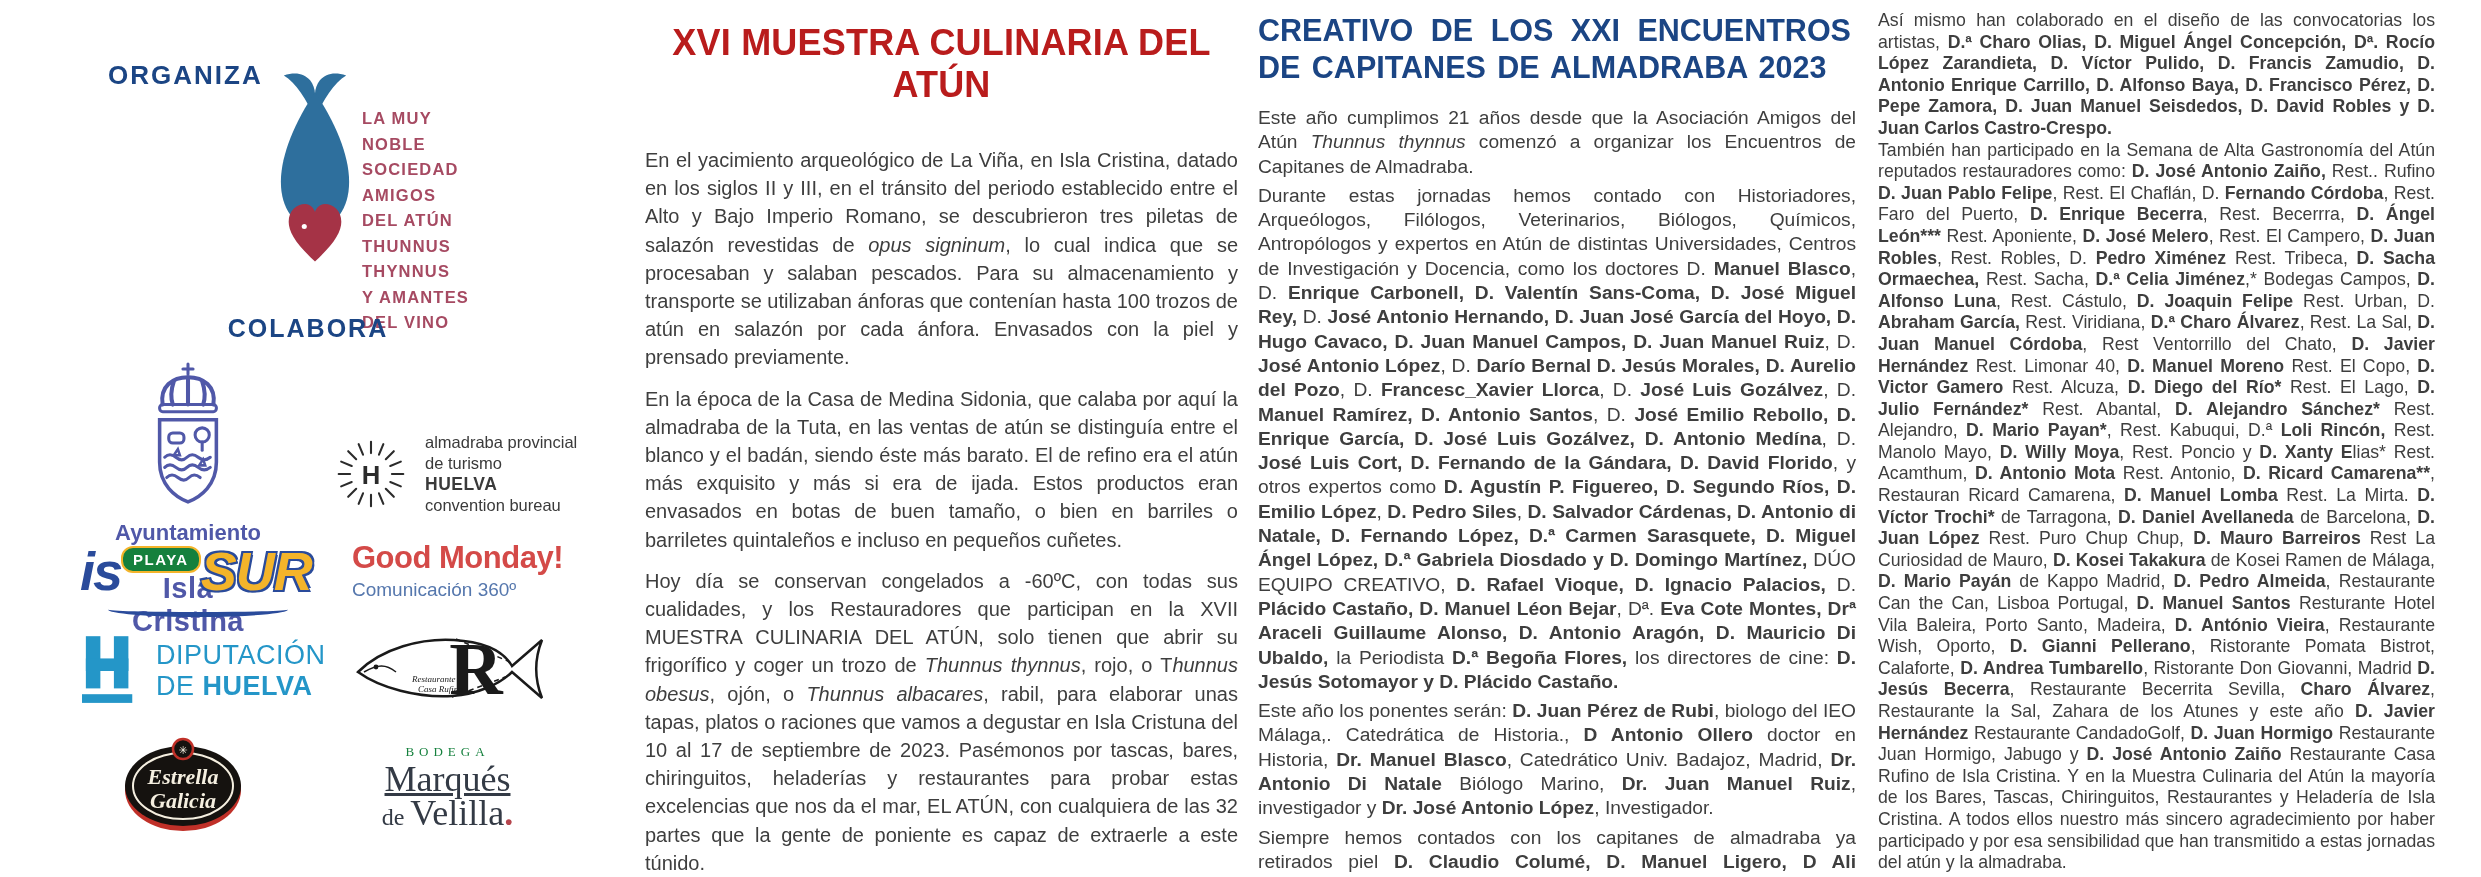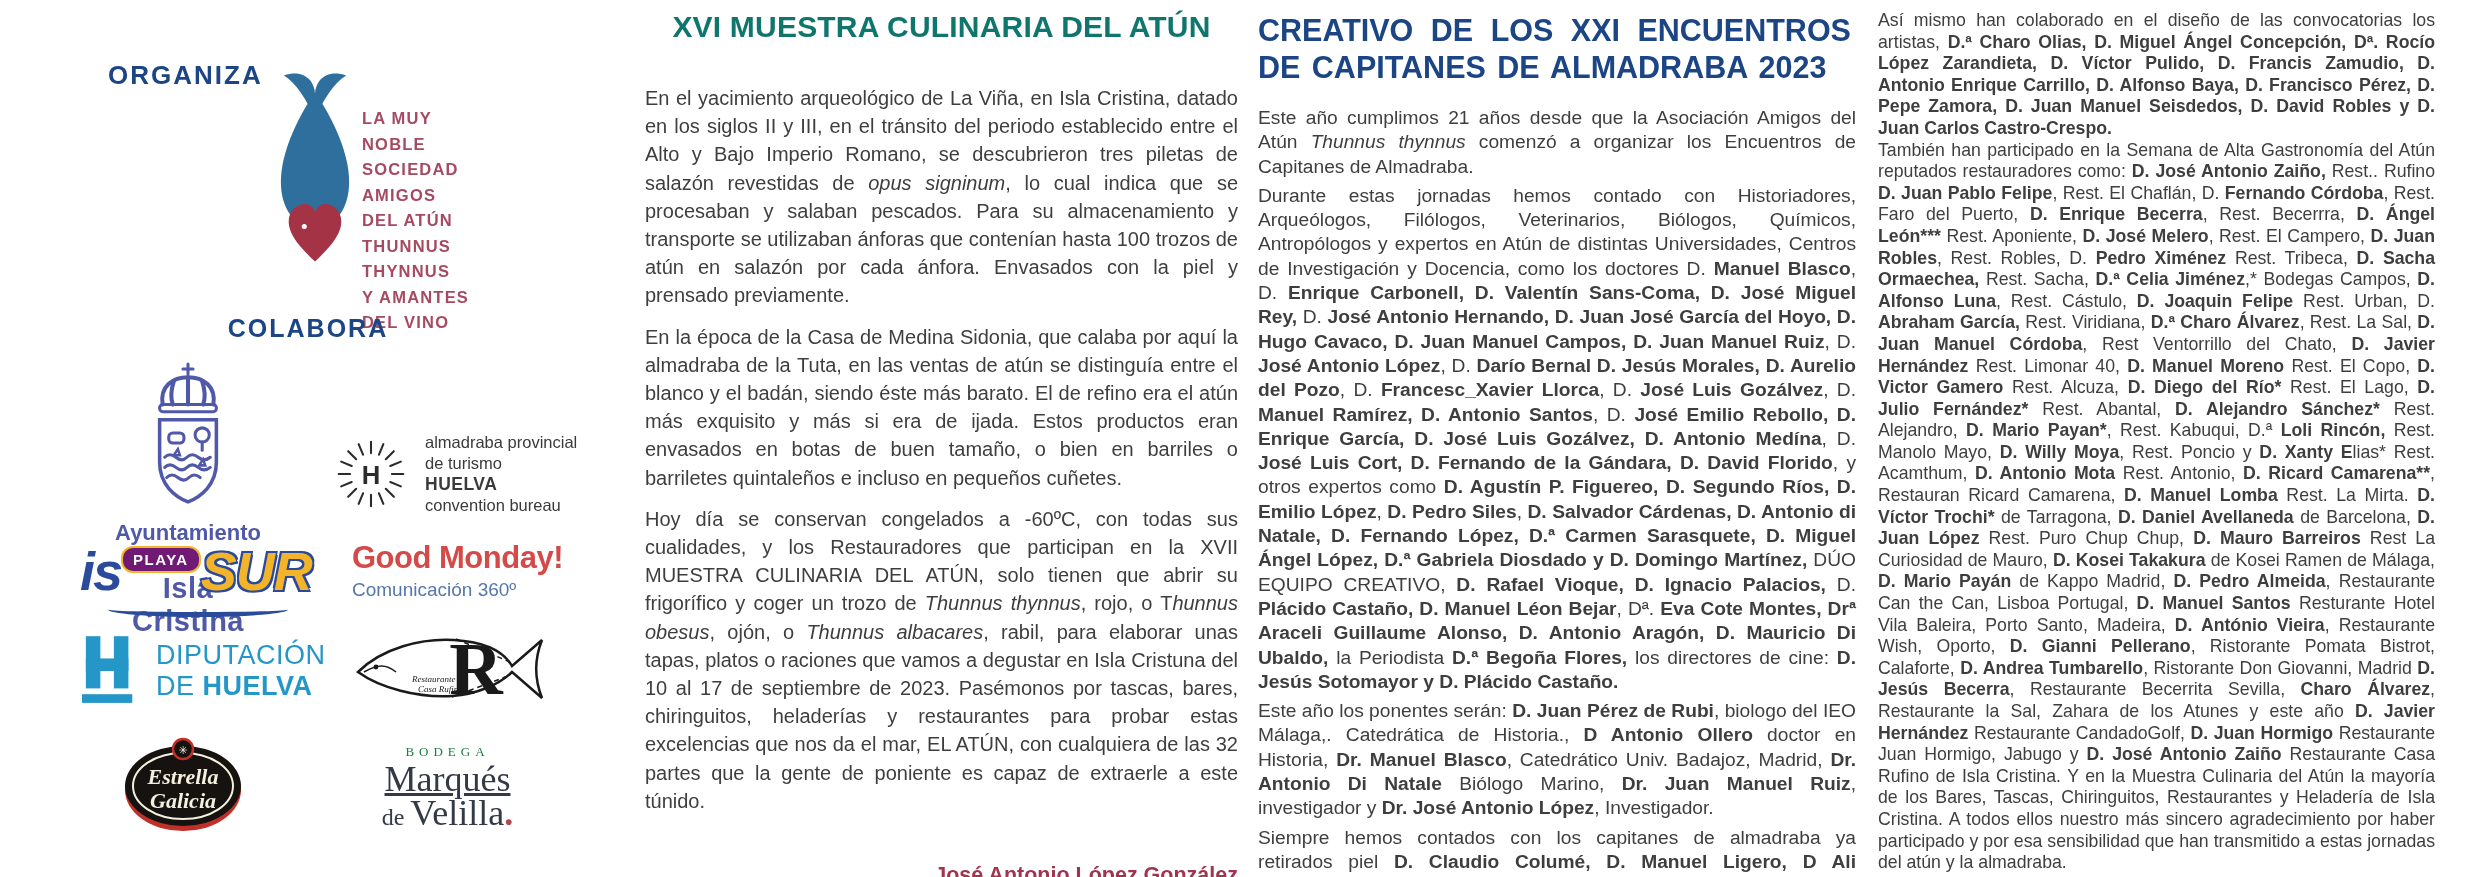--- a/index.html
+++ b/index.html
@@ -23,21 +23,21 @@
   .ayto-l1{font-size:22px;color:#5058a8;font-weight:600;margin-top:2px;}
   .ayto-l2{font-size:29px;color:#5058a8;font-weight:700;letter-spacing:0.5px;}
 
   .logo-patronato{position:absolute;left:333px;top:432px;display:flex;align-items:center;gap:16px;}
   .patronato-text{font-size:16.5px;line-height:21px;color:#3a3a3a;}
   .patronato-text .strong{font-weight:700;font-size:17.5px;letter-spacing:0.5px;}
 
   .logo-playasur{position:absolute;left:80px;top:540px;width:235px;height:84px;}
   .ps-row{display:flex;align-items:center;}
   .ps-is{color:#2a4b9b;font-weight:800;font-style:italic;font-size:54px;letter-spacing:-2px;}
-  .ps-playa{background:#701a75;color:#fff;font-weight:800;font-size:15px;padding:3px 10px;
+  .ps-playa{background:#15803d;color:#fff;font-weight:800;font-size:15px;padding:3px 10px;
         border-radius:12px;border:2px solid #f4b42a;position:relative;top:-12px;letter-spacing:1.5px;}
   .ps-sur{color:#f4b42a;font-weight:800;font-style:italic;font-size:54px;letter-spacing:-1px;
         text-shadow:2px 2px 0 #2a4b9b,-2px -2px 0 #2a4b9b,2px -2px 0 #2a4b9b,-2px 2px 0 #2a4b9b;}
   .ps-wave{width:180px;height:10px;border-bottom:5px solid #2a4b9b;border-radius:50%;margin:0 auto;}
 
   .logo-goodmonday{position:absolute;left:352px;top:540px;}
   .gm-title{font-size:31px;font-weight:800;color:#d44a48;letter-spacing:-0.5px;}
   .gm-sub{font-size:19px;color:#5577ad;margin-top:3px;}
 
   .logo-diputacion{position:absolute;left:82px;top:634px;display:flex;align-items:center;gap:16px;}
@@ -49,21 +49,21 @@
   .logo-marques{position:absolute;left:355px;top:744px;width:185px;text-align:center;
         font-family:"Liberation Serif",serif;color:#333a45;}
   .mv-bodega{font-size:13px;letter-spacing:5px;color:#15803d;margin-bottom:2px;}
   .mv-l1{font-size:36px;line-height:34px;text-decoration:underline;}
   .mv-l2{font-size:36px;line-height:34px;}
   .mv-de{font-size:24px;}
   .mv-dot{color:#b5454d;font-weight:700;}
 
   
   .col2{left:645px;width:593px;padding-top:10px;}
-  .col2 h1{margin:0 0 40px 0;font-size:30px;color:#0f766e;text-align:center;letter-spacing:0.2px;}
+  .col2 h1{margin:12px 0 40px 0;font-size:36px;color:#b91c1c;text-align:center;letter-spacing:0.2px;}
   .col2 p{margin:0 0 13px 0;font-size:20px;line-height:28.2px;text-align:justify;}
   .sig2{margin-top:48px;text-align:right;color:#a23450;font-weight:700;font-size:21.5px;}
 
   .col3{left:1258px;width:598px;padding-top:12px;}
   .col3 h2{margin:0 0 20px 0;font-size:30.5px;line-height:37px;color:#1b4584;}
   .col3 h2 .tl1{display:block;word-spacing:9px;}
   .col3 h2 .tl2{display:block;word-spacing:3px;}
   .col3 p{margin:0 0 5px 0;font-size:19.2px;line-height:24.3px;text-align:justify;}
 
   .col4{left:1878px;width:557px;padding-top:10px;}

